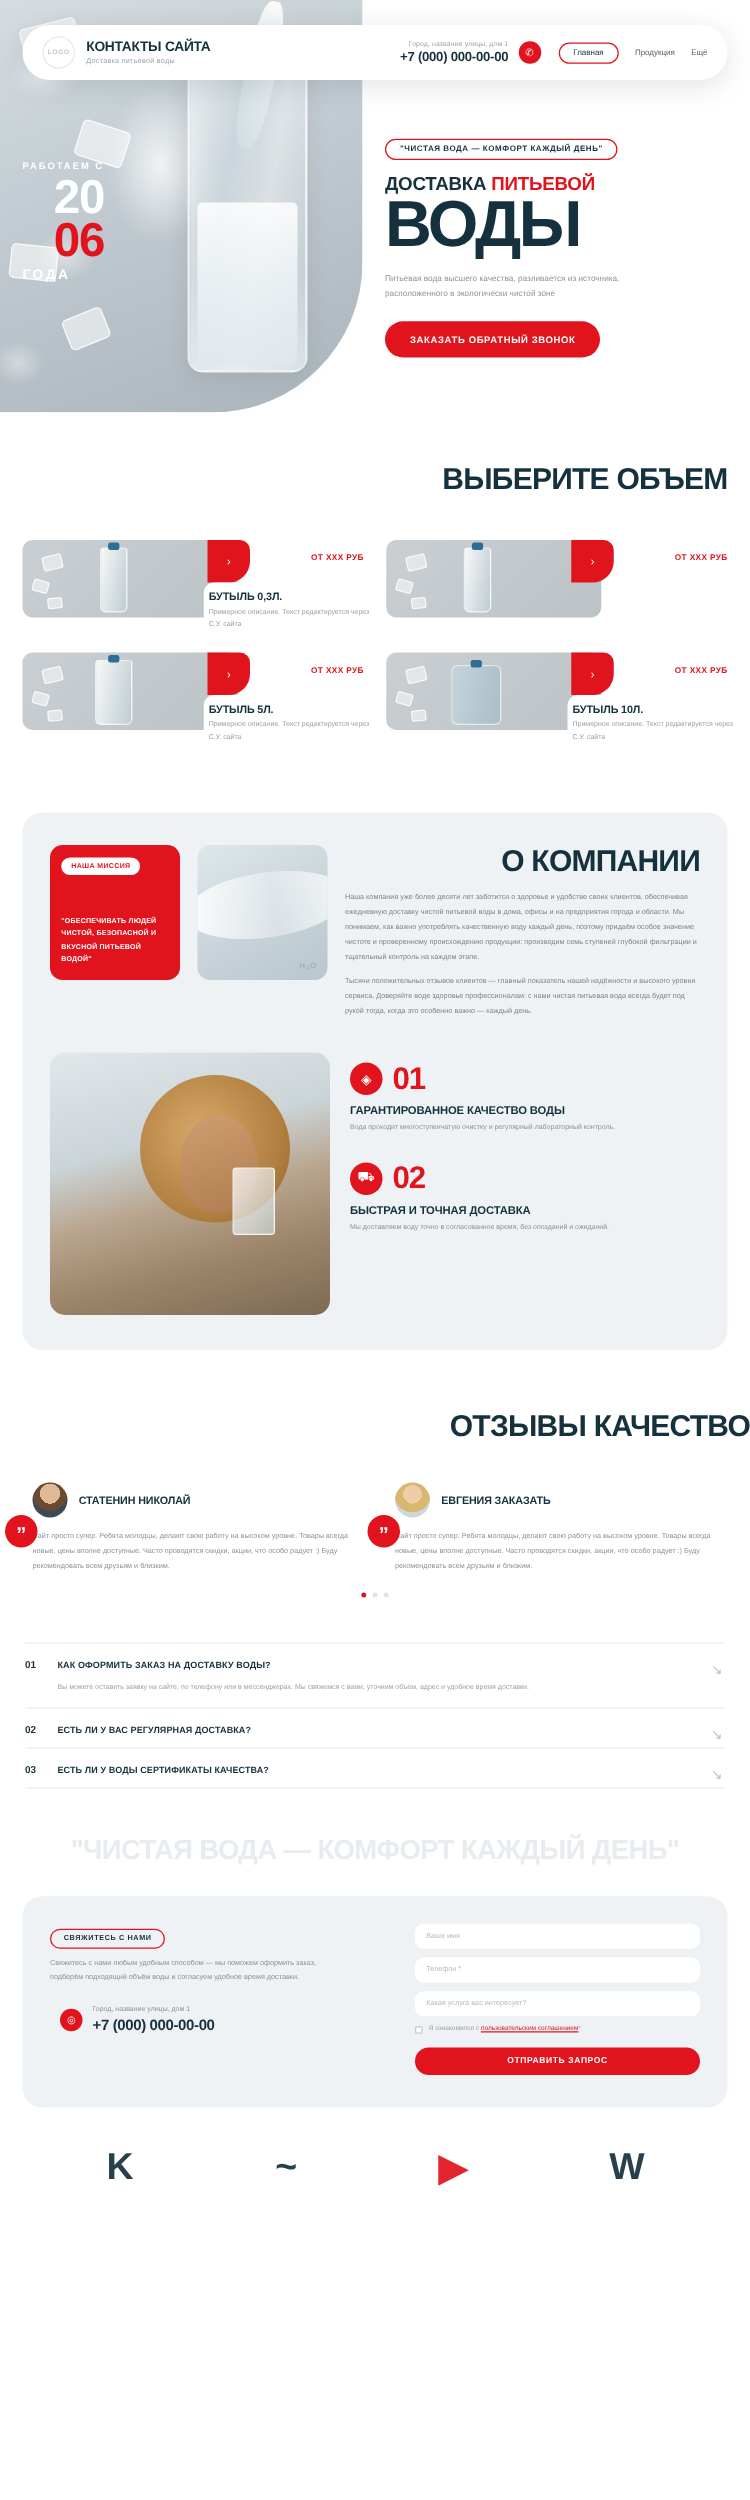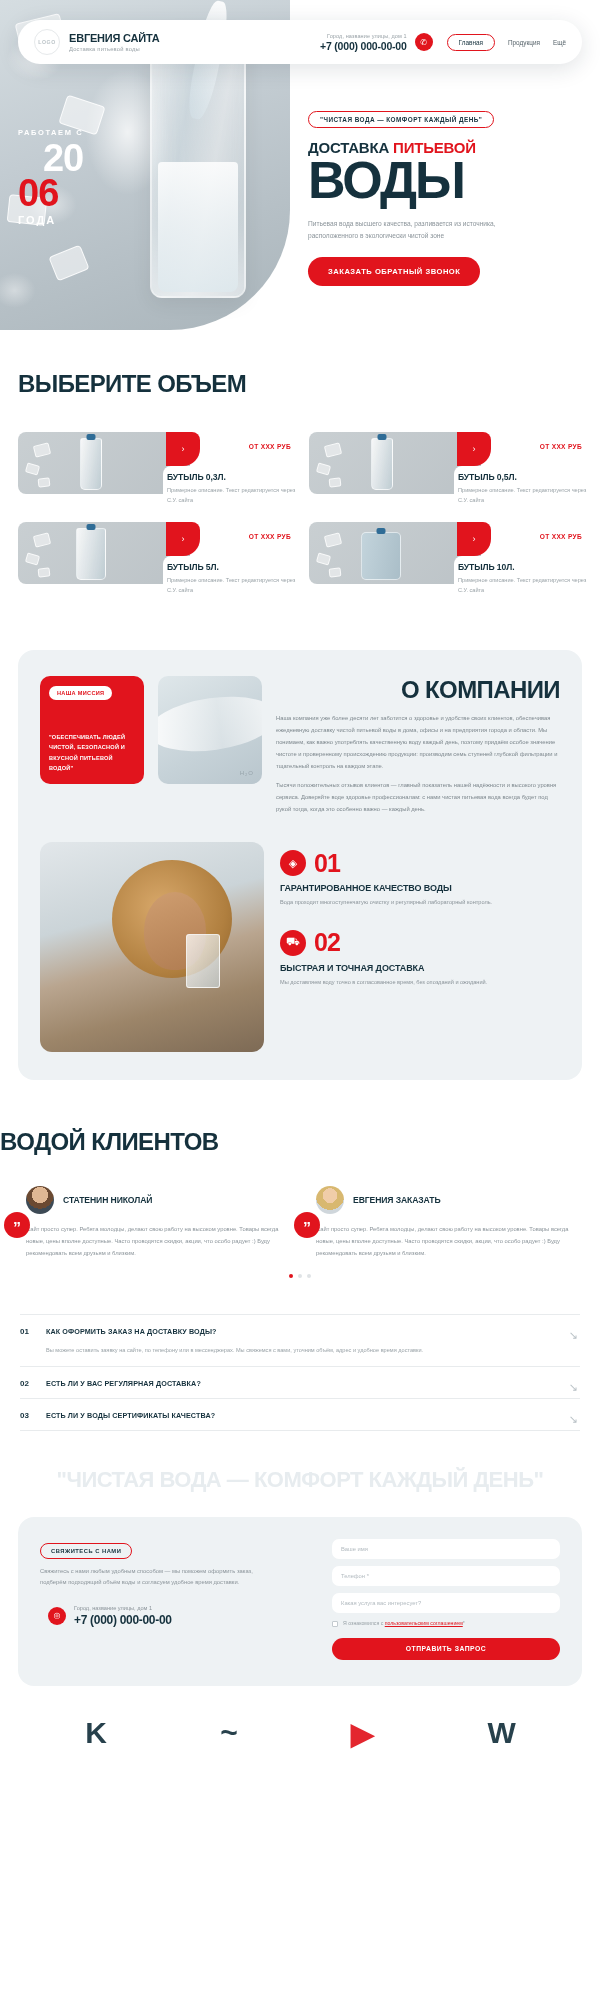--- a/index.html
+++ b/index.html
@@ -42,21 +42,21 @@
   }
   .ice { position:absolute; background:rgba(255,255,255,.55); border:1px solid rgba(255,255,255,.8); border-radius:4px; transform:rotate(-14deg); }
   .ice.i1{ left:18px; top:18px; width:46px; height:34px; }
   .ice.i2{ left:62px; top:100px; width:40px; height:30px; transform:rotate(18deg); }
   .ice.i3{ left:8px; top:196px; width:38px; height:28px; transform:rotate(6deg); }
   .ice.i4{ left:52px; top:250px; width:34px; height:26px; transform:rotate(-22deg); }
 
   .hero-left-text { position:absolute; left:18px; top:128px; z-index:4; }
   .worksince { font-size:7.5px; letter-spacing:1.6px; color:#ffffff; font-weight:600; margin-bottom:4px;}
   .y1 { font-size:38px; line-height:.92; font-weight:800; color:#ffffff; letter-spacing:-1px;text-align:right; }
-  .y2 { font-size:38px; line-height:.92; font-weight:800; color:#e1141d; letter-spacing:-1px; }
+  .y2 { font-size:38px; line-height:.92; font-weight:800; color:#e1141d; letter-spacing:-1px;text-align:right; }
   .ygoda { font-size:11px; letter-spacing:2px; color:#ffffff; font-weight:700; margin-top:3px; }
 
   .hero-right { position:absolute; left:308px; top:108px; width:268px; }
   .pill-outline {
     display:inline-block; border:1px solid #e1141d; border-radius:20px;
     padding:4px 11px 4px; font-size:6.4px; font-weight:700; letter-spacing:.45px; color:#15313d;
   }
   .h-sub { margin-top:11px; font-size:15px; font-weight:800; letter-spacing:-.2px; }
   .h-sub .red { color:#e1141d; }
   .h-big { font-size:52px; line-height:.92; font-weight:800; letter-spacing:-2px; margin-top:1px; color:#15313d;}
@@ -90,21 +90,21 @@
     display:flex; align-items:center; justify-content:center; color:#fff; font-size:8px; cursor:pointer;
   }
   .nav { display:flex; align-items:center; margin-left:14px; gap:13px; }
   .nav-active {
     border:1px solid #e1141d; border-radius:14px; padding:4px 11px;
     font-size:6.4px; color:#15313d; cursor:pointer;
   }
   .nav-item { font-size:6.4px; color:#56636a; cursor:pointer; }
 
   
-  .sec-title { text-align:left; font-size:24px; font-weight:800; letter-spacing:-.6px; color:#15313d; }
+  .sec-title { text-align:right; font-size:24px; font-weight:800; letter-spacing:-.6px; color:#15313d; }
 
   
   .products { padding:40px 18px 0; }
   .prod-grid { display:grid; grid-template-columns:1fr 1fr; gap:14px 18px; margin-top:34px; }
   .prod-card { position:relative; height:76px; }
   .prod-img {
     position:absolute; left:0; top:0; width:172px; height:62px;
     background:linear-gradient(135deg,#c9cfd2,#bcc3c7); border-radius:8px; overflow:hidden;
   }
   .prod-bottle { position:absolute; left:62px; top:6px; width:22px; height:52px;
@@ -251,21 +251,21 @@
       <div class="pill-outline">"ЧИСТАЯ ВОДА — КОМФОРТ КАЖДЫЙ ДЕНЬ"</div>
       <div class="h-sub"><span>ДОСТАВКА </span><span class="red">ПИТЬЕВОЙ</span></div>
       <div class="h-big">ВОДЫ</div>
       <div class="h-desc">Питьевая вода высшего качества, разливается из источника, расположенного в экологически чистой зоне</div>
       <button class="btn-red">ЗАКАЗАТЬ ОБРАТНЫЙ ЗВОНОК</button>
     </div>
 
     <div class="header">
       <div class="logo-circle">LOGO</div>
       <div class="brand">
-        <div class="brand-name">ЕВГЕНИЯ САЙТА</div>
+        <div class="brand-name">КОНТАКТЫ САЙТА</div>
         <div class="brand-tag">Доставка питьевой воды</div>
       </div>
       <div class="hdr-contact">
         <div class="hdr-addr">Город, название улицы, дом 1</div>
         <div class="hdr-phone">+7 (000) 000-00-00</div>
       </div>
       <div class="call-btn">✆</div>
       <nav class="nav">
         <div class="nav-active">Главная</div>
         <div class="nav-item">Продукция</div>
@@ -299,24 +299,20 @@
         <div class="prod-img">
           <div class="pcube a"></div>
           <div class="pcube b"></div>
           <div class="pcube c"></div>
           <div class="prod-bottle">
               <div class="cap"></div>
             </div>
         </div>
         <div class="prod-arrow">›</div>
         <div class="prod-price">ОТ XXX РУБ</div>
-        <div class="prod-info">
-          <div class="prod-name">БУТЫЛЬ 0,5Л.</div>
-          <div class="prod-desc">Примерное описание. Текст редактируется через С.У. сайта</div>
-        </div>
       </div>
 
       <div class="prod-card">
         <div class="prod-img">
           <div class="pcube a"></div>
           <div class="pcube b"></div>
           <div class="pcube c"></div>
           <div class="prod-bottle wide">
               <div class="cap"></div>
             </div>
@@ -386,21 +382,21 @@
             <div class="feat-num">02</div>
           </div>
           <div class="feat-title">БЫСТРАЯ И ТОЧНАЯ ДОСТАВКА</div>
           <div class="feat-desc">Мы доставляем воду точно в согласованное время, без опозданий и ожиданий.</div>
         </div>
       </div>
     </div>
   </section>
 
   <section class="reviews">
-    <div class="sec-title">ВОДОЙ КЛИЕНТОВ</div>
+    <div class="sec-title">ОТЗЫВЫ КАЧЕСТВО</div>
     <div class="rev-grid">
       <div class="rev-card">
         <div class="quote-mark">”</div>
         <div class="rev-top">
           <div class="avatar m"></div>
           <div class="rev-name">СТАТЕНИН НИКОЛАЙ</div>
         </div>
         <div class="rev-text">Сайт просто супер. Ребята молодцы, делают свою работу на высоком уровне. Товары всегда новые, цены вполне доступные. Часто проводятся скидки, акции, что особо радует :) Буду рекомендовать всем друзьям и близким.</div>
       </div>
       <div class="rev-card">

